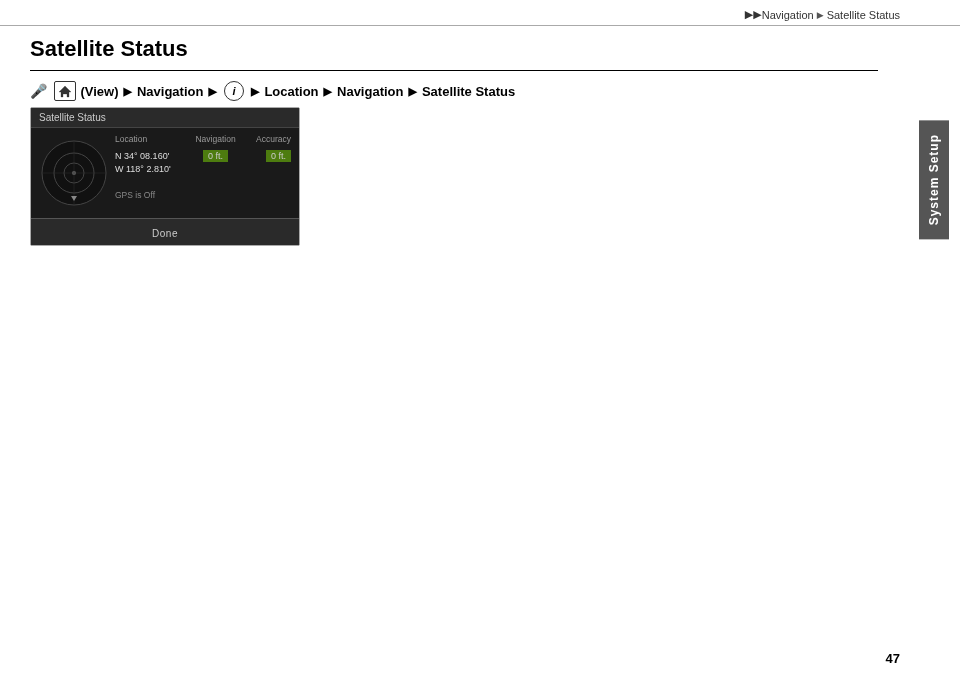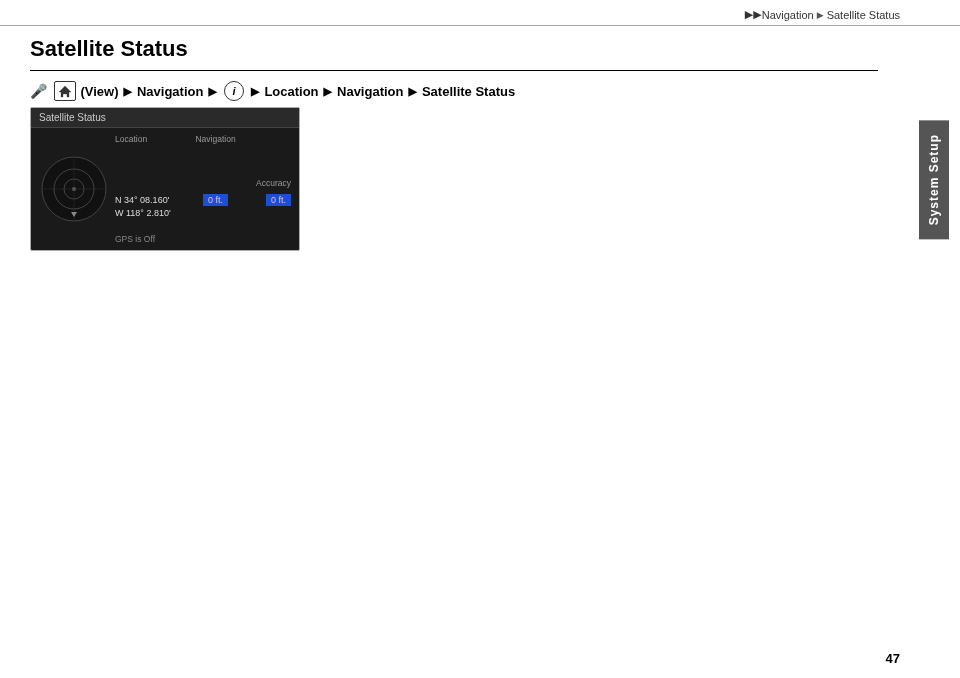--- a/index.html
+++ b/index.html
@@ -190,34 +190,34 @@
       display: flex;
       justify-content: space-between;
       color: #999;
       font-size: 8.5px;
       margin-bottom: 4px;
       padding-bottom: 2px;
     }
 
     .data-header-row .col-location { flex: 1.5; }
     .data-header-row .col-elevation { flex: 1; text-align: center; }
-    .data-header-row .col-accuracy { flex: 1; text-align: right; margin-top: 44px; }
+    .data-header-row .col-accuracy { flex: 1; text-align: right; }
 
     .data-value-row {
       display: flex;
       justify-content: space-between;
       margin-bottom: 12px;
     }
     .data-value-row .col-location { flex: 1.5; color: #ddd; font-size: 9px; line-height: 1.4; }
     .data-value-row .col-elevation { flex: 1; text-align: center; font-size: 9px; }
     .data-value-row .col-accuracy { flex: 1; text-align: right; font-size: 9px; }
 
     .elevation-box, .accuracy-box {
       display: inline-block;
-      background: #1d4ed8;
+      background: #4d7c0f;
       color: #ccc;
       padding: 1px 5px;
       font-size: 9px;
       min-width: 24px;
       text-align: center;
     }
 
     .gps-off {
       color: #888;
       font-size: 8.5px;
@@ -330,17 +330,20 @@
           </div>
           <div class="col-accuracy">
             <span class="accuracy-box">0 ft.</span>
           </div>
         </div>
 
         <div class="gps-off">GPS is Off</div>
       </div>
     </div>
 
+    <div class="screen-done-bar">
+      <span class="done-button">Done</span>
+    </div>
   </div>
 
 </div>
 
 <div class="page-number">47</div>
 
 </body></html>

